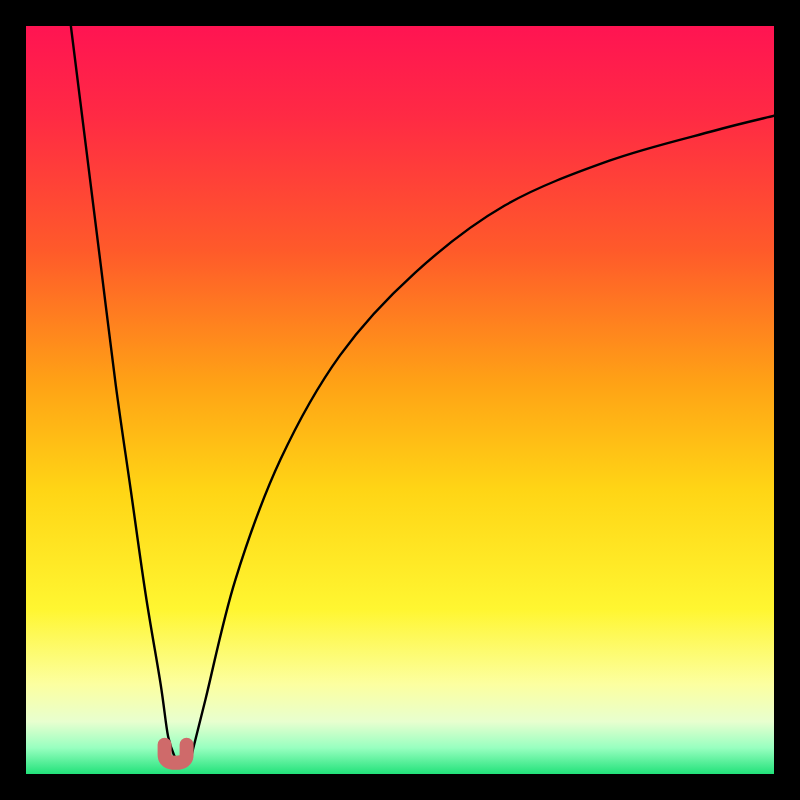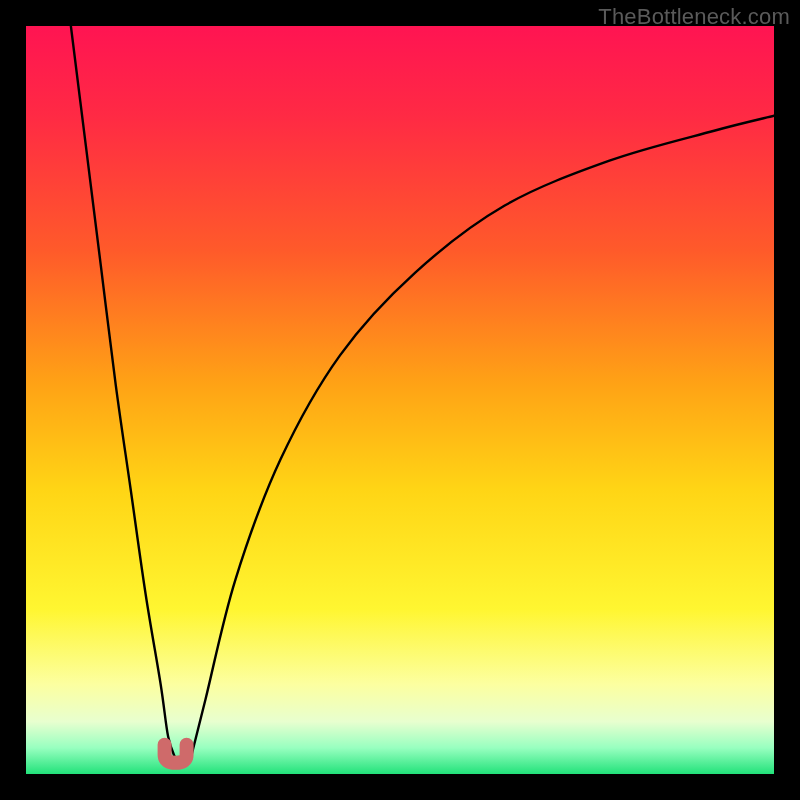--- a/index.html
+++ b/index.html
@@ -65,15 +65,14 @@
       <path id="curve-right" d="M 164.56 733.04 C 167.05333333333334 723.0666666666666, 172.03999999999996 703.12, 179.51999999999998 673.2 C 187 643.2800000000001, 196.97333333333336 593.4133333333333, 209.44000000000003 553.52 C 221.9066666666667 513.6266666666667, 236.8666666666667 471.24, 254.32000000000002 433.84000000000003 C 271.77333333333337 396.44000000000005, 291.71999999999997 360.28666666666663, 314.15999999999997 329.11999999999995 C 336.59999999999997 297.95333333333326, 361.53333333333336 271.7733333333333, 388.96000000000004 246.83999999999997 C 416.3866666666667 221.90666666666664, 446.3066666666667 198.21999999999997, 478.72 179.51999999999998 C 511.1333333333334 160.82, 548.5333333333334 147.1066666666667, 583.44 134.64000000000004 C 618.3466666666667 122.17333333333337, 660.7333333333335 112.20000000000002, 688.1600000000001 104.72000000000001 C 715.5866666666667 97.24000000000001, 738.0266666666666 92.25333333333333, 748 89.75999999999999" fill="none" stroke-width="2.4" stroke-linecap="round" stroke="#000000"></path>
       <path id="marker" d="M 138.6 718.78
              L 138.6 728.78
              Q 138.6 736.78 149.6 736.78
              Q 160.6 736.78 160.6 728.78
              L 160.6 718.78" fill="none" stroke-width="14" stroke-linecap="round" stroke-linejoin="round" stroke="#cf6a6a"></path>
     </svg>
 
   </div>
 
-  <div class="watermark">TheBottleneck.com</div>
 
 </div>
 
 </body></html>

